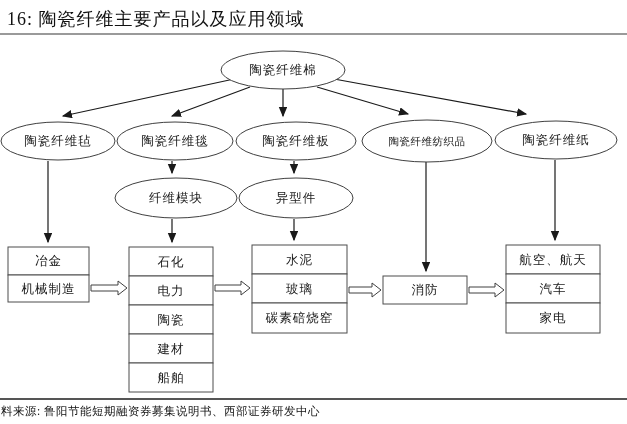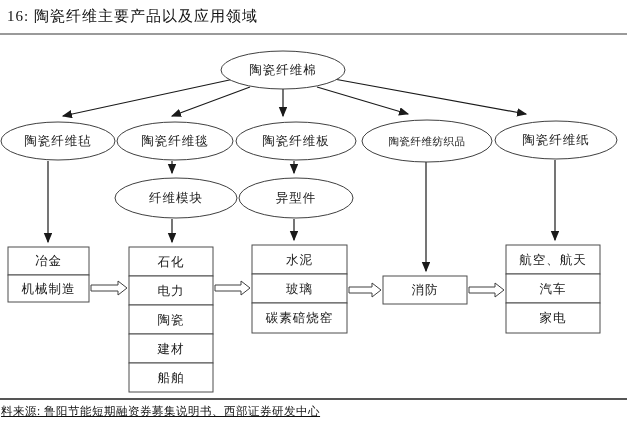--- a/index.html
+++ b/index.html
@@ -6,37 +6,36 @@
   #stage{
     position:relative;
     width:627px;height:424px;
     background:#ffffff;
     overflow:hidden;
     font-family:"Liberation Serif", serif;
     color:#111111;
   }
   .fig-title{
     position:absolute;left:7px;top:7px;
-    font-size:15px;letter-spacing:1px;
+    font-size:18px;letter-spacing:1px;
     font-weight:500;
     white-space:nowrap;
   }
   .title-rule{
     position:absolute;left:0;top:33px;width:627px;height:2px;
     background:#9a9a9a;
   }
   .bottom-rule{
     position:absolute;left:0;top:398px;width:627px;height:2px;
     background:#555555;
   }
   .source-note{
     position:absolute;left:1px;top:404px;
     font-size:11.5px;letter-spacing:0.5px;
     white-space:nowrap;
-    text-decoration:underline;
   }
   svg{position:absolute;left:0;top:0;}
   .shape{fill:#ffffff;stroke:#404040;stroke-width:1;}
   .cell{fill:#ffffff;stroke:#4d4d4d;stroke-width:1;}
   .link{stroke:#1a1a1a;stroke-width:1.2;fill:none;}
   .blockarrow{fill:#ffffff;stroke:#404040;stroke-width:1;}
   .node-label{
     font-family:"Liberation Sans","Liberation Serif",sans-serif;
     font-size:12.5px;fill:#1a1a1a;
     text-anchor:middle;dominant-baseline:central;

